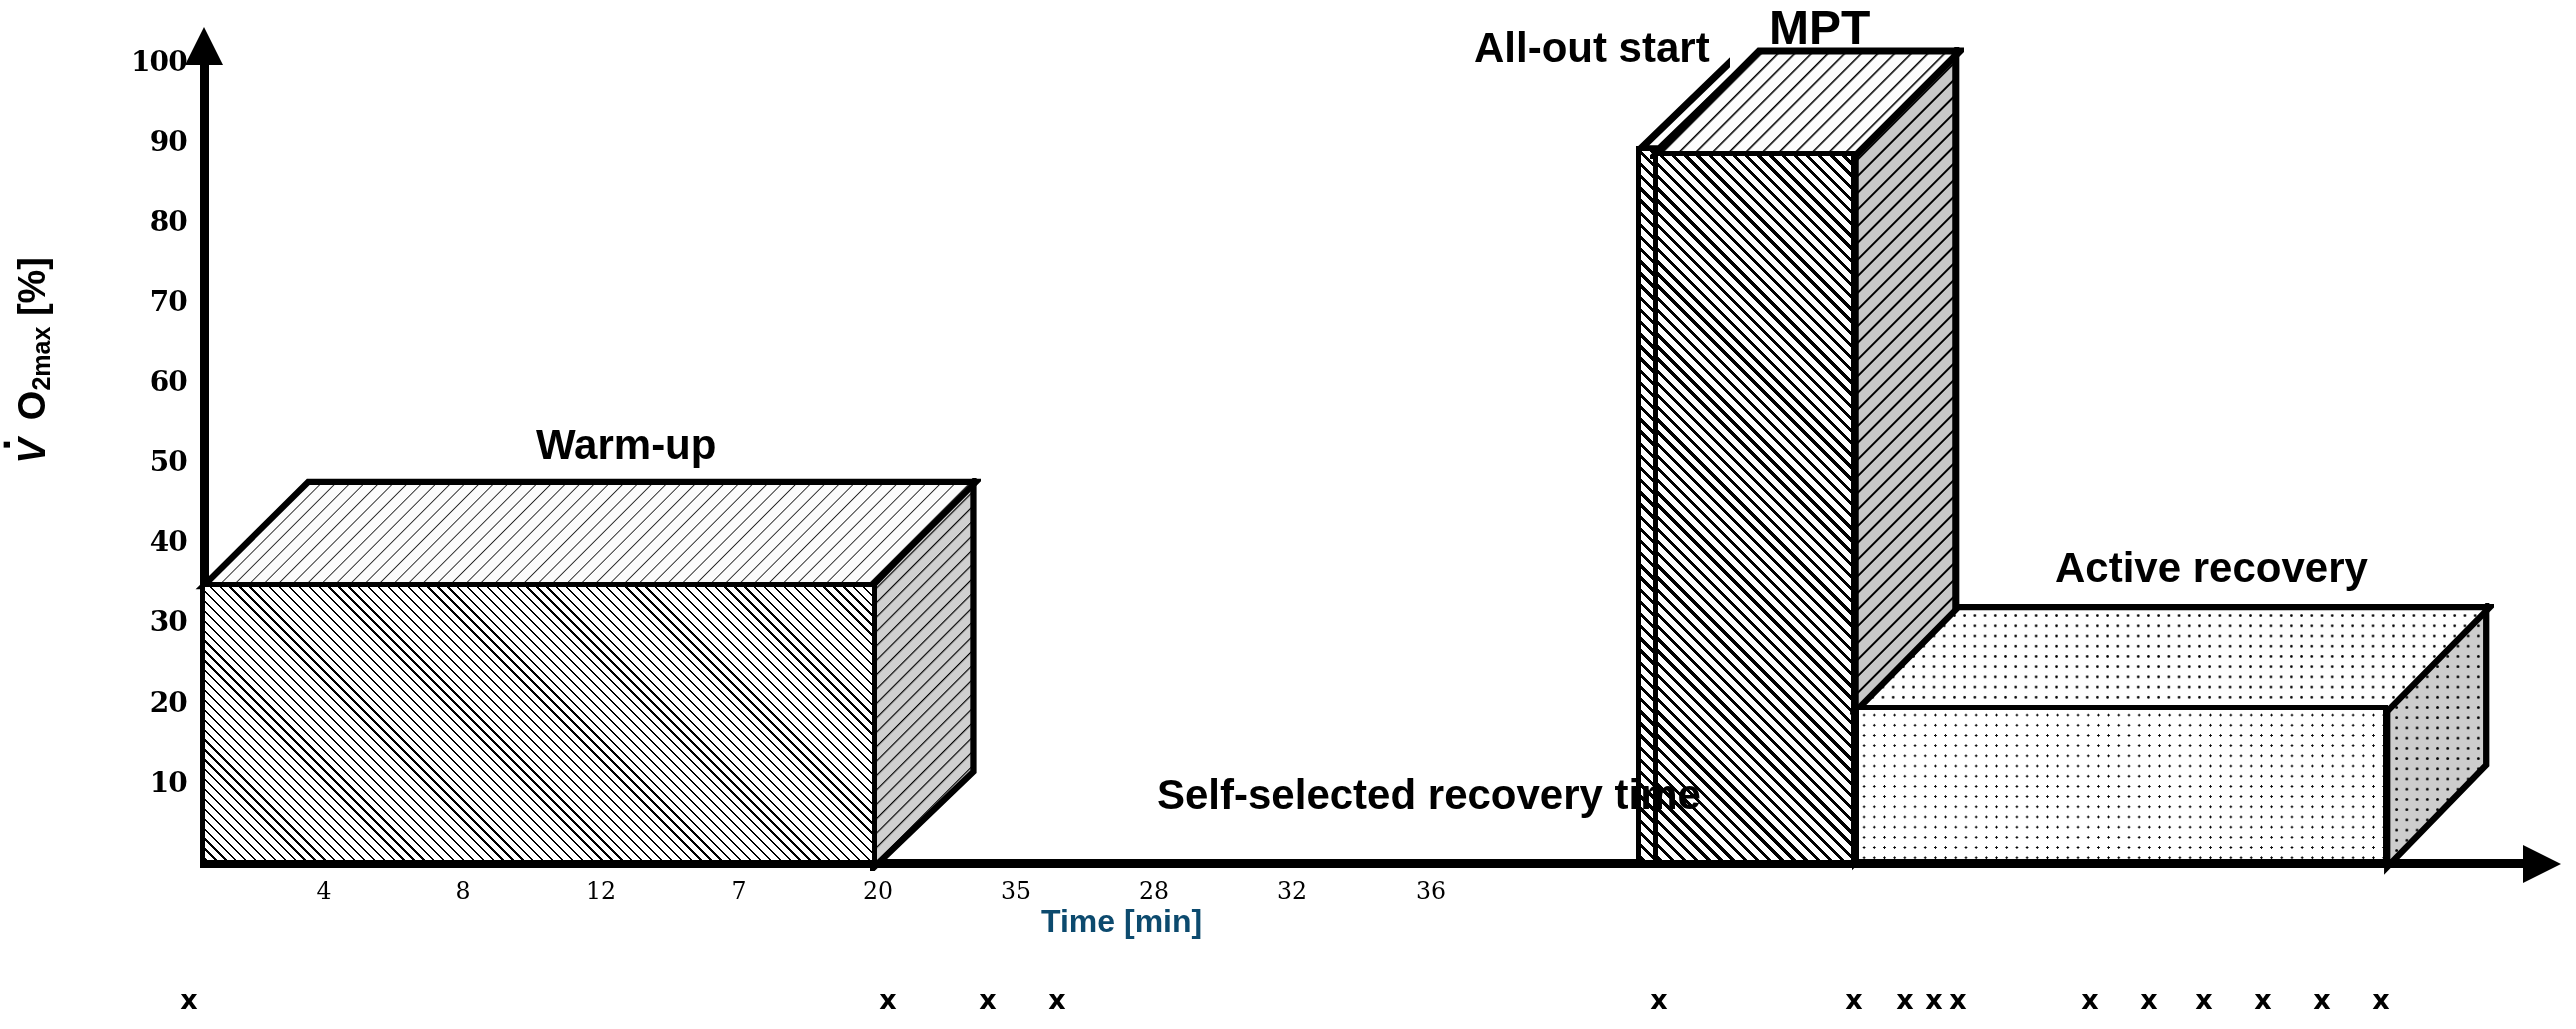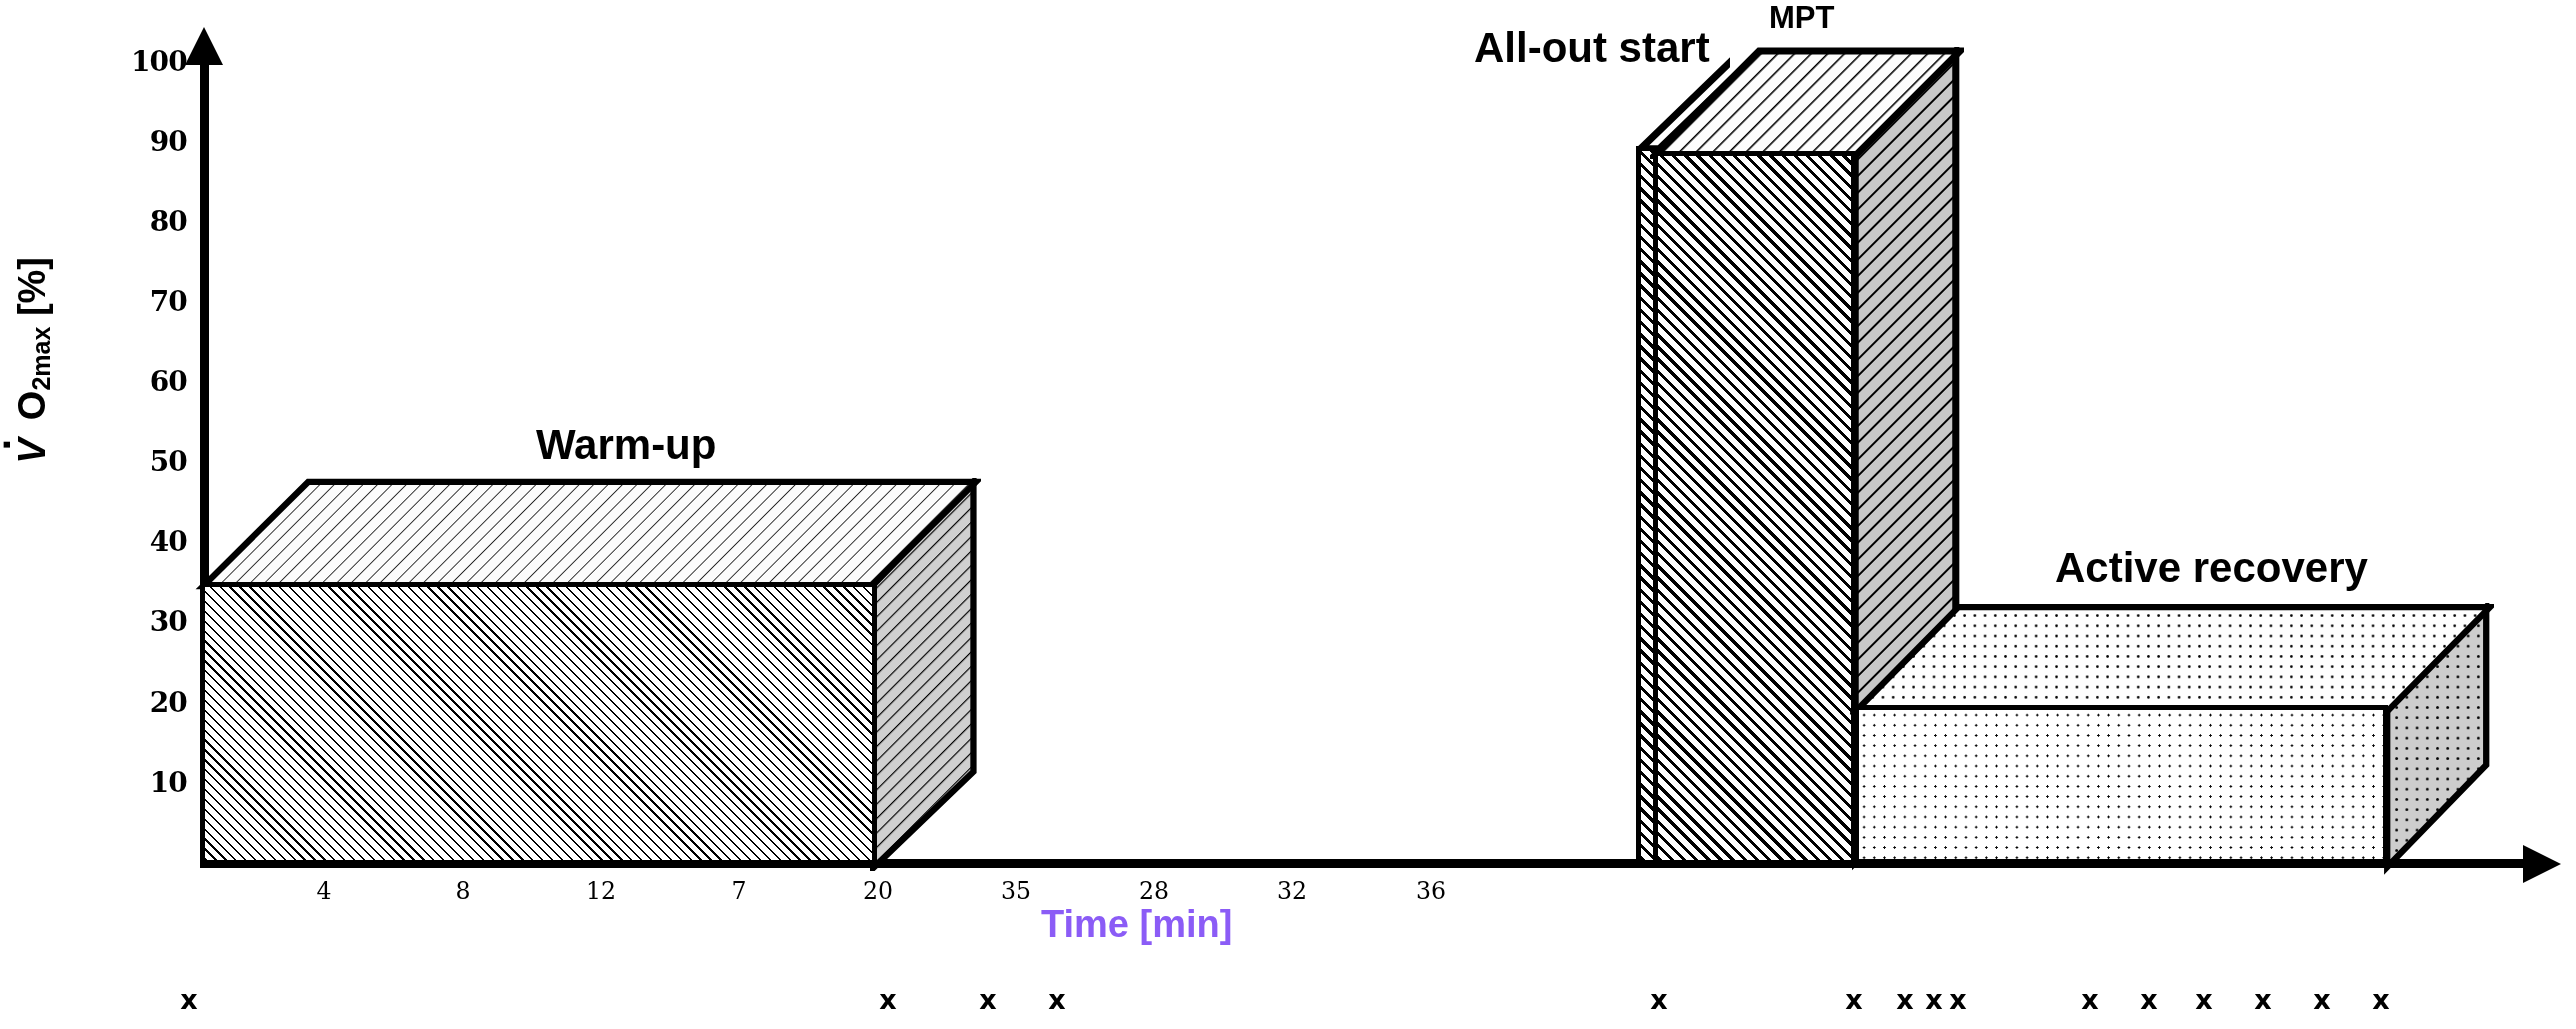--- a/index.html
+++ b/index.html
@@ -30,22 +30,22 @@
   
   #ylabel{position:absolute;left:-96px;top:338px;width:259px;
           transform:rotate(-90deg);transform-origin:center center;
           font-size:38px;font-weight:bold;color:#000;text-align:center;
           white-space:nowrap;letter-spacing:0px;}
   #ylabel .vdot{font-style:italic;position:relative;}
   #ylabel .vdot::after{content:"\00B7";position:absolute;left:52%;top:-28px;
           font-size:42px;font-style:normal;}
   #ylabel sub{font-size:25px;vertical-align:-4.7px;font-weight:bold;}
 
-  #xlabel{position:absolute;left:1041px;top:903px;font-size:38px;
-          font-weight:bold;color:#8b5cf6;white-space:nowrap;}
+  #xlabel{position:absolute;left:1041px;top:903px;font-size:32px;
+          font-weight:bold;color:#0c4a6e;white-space:nowrap;}
 
   
   .bar{position:absolute;}
   .face-front{position:absolute;border:5.5px solid #000;box-sizing:border-box;}
 
   
   .hatch-a{background-color:#fff;
     background-image:repeating-linear-gradient(45deg,#000 0px,#000 1.6px,
        rgba(0,0,0,0) 1.6px, rgba(0,0,0,0) 7px);}
   
@@ -173,21 +173,21 @@
       <defs>
         <pattern id="hB-top" width="15" height="15" patternUnits="userSpaceOnUse" patternTransform="rotate(45)">
           <rect width="15" height="15" fill="#fdfdfd"></rect>
           <line x1="0" y1="0" x2="0" y2="15" stroke="#000" stroke-width="4"></line>
         </pattern>
       </defs>
       <polygon points="6,138 139,5 395,5 262,138" fill="url(#hB-top)" stroke="#000" stroke-width="9"></polygon>
     </svg>
 
     <div class="face-front hatch-b" style="left:1653px;top:151px;width:203px;height:714px;"></div>
-    <div class="series-label" style="left:1769px;top:0px;font-size:31px;">MPT</div>
+    <div class="series-label" style="left:1769px;top:0px;font-size:48px;">MPT</div>
   </div>
 
   <div class="bar">
 
     <svg style="position:absolute;left:2384px;top:603px;" width="118" height="275" viewBox="0 0 150 350">
       <defs>
         <pattern id="dot-dark" width="13" height="13" patternUnits="userSpaceOnUse">
           <rect width="13" height="13" fill="#cdcdcd"></rect>
           <circle cx="3" cy="3" r="1.8" fill="#000"></circle>
         </pattern>
@@ -202,20 +202,21 @@
           <circle cx="3" cy="3" r="1.7" fill="#000"></circle>
         </pattern>
       </defs>
       <polygon points="7,138 138,5 815,5 684,138" fill="url(#dot-top)" stroke="#000" stroke-width="8"></polygon>
     </svg>
 
     <div class="face-front dots" style="left:1854px;top:705px;width:534px;height:159px;"></div>
     <div class="series-label" style="left:2055px;top:544px;">Active recovery</div>
   </div>
 
+  <div class="series-label" style="left:1157px;top:771px;">Self-selected recovery time</div>
 
   <div class="xmark" style="left:189px">x</div>
   <div class="xmark" style="left:888px">x</div>
   <div class="xmark" style="left:988px">x</div>
   <div class="xmark" style="left:1057px">x</div>
   <div class="xmark" style="left:1659px">x</div>
   <div class="xmark" style="left:1854px">x</div>
   <div class="xmark" style="left:1905px">x</div>
   <div class="xmark" style="left:1934px">x</div>
   <div class="xmark" style="left:1958px">x</div>

